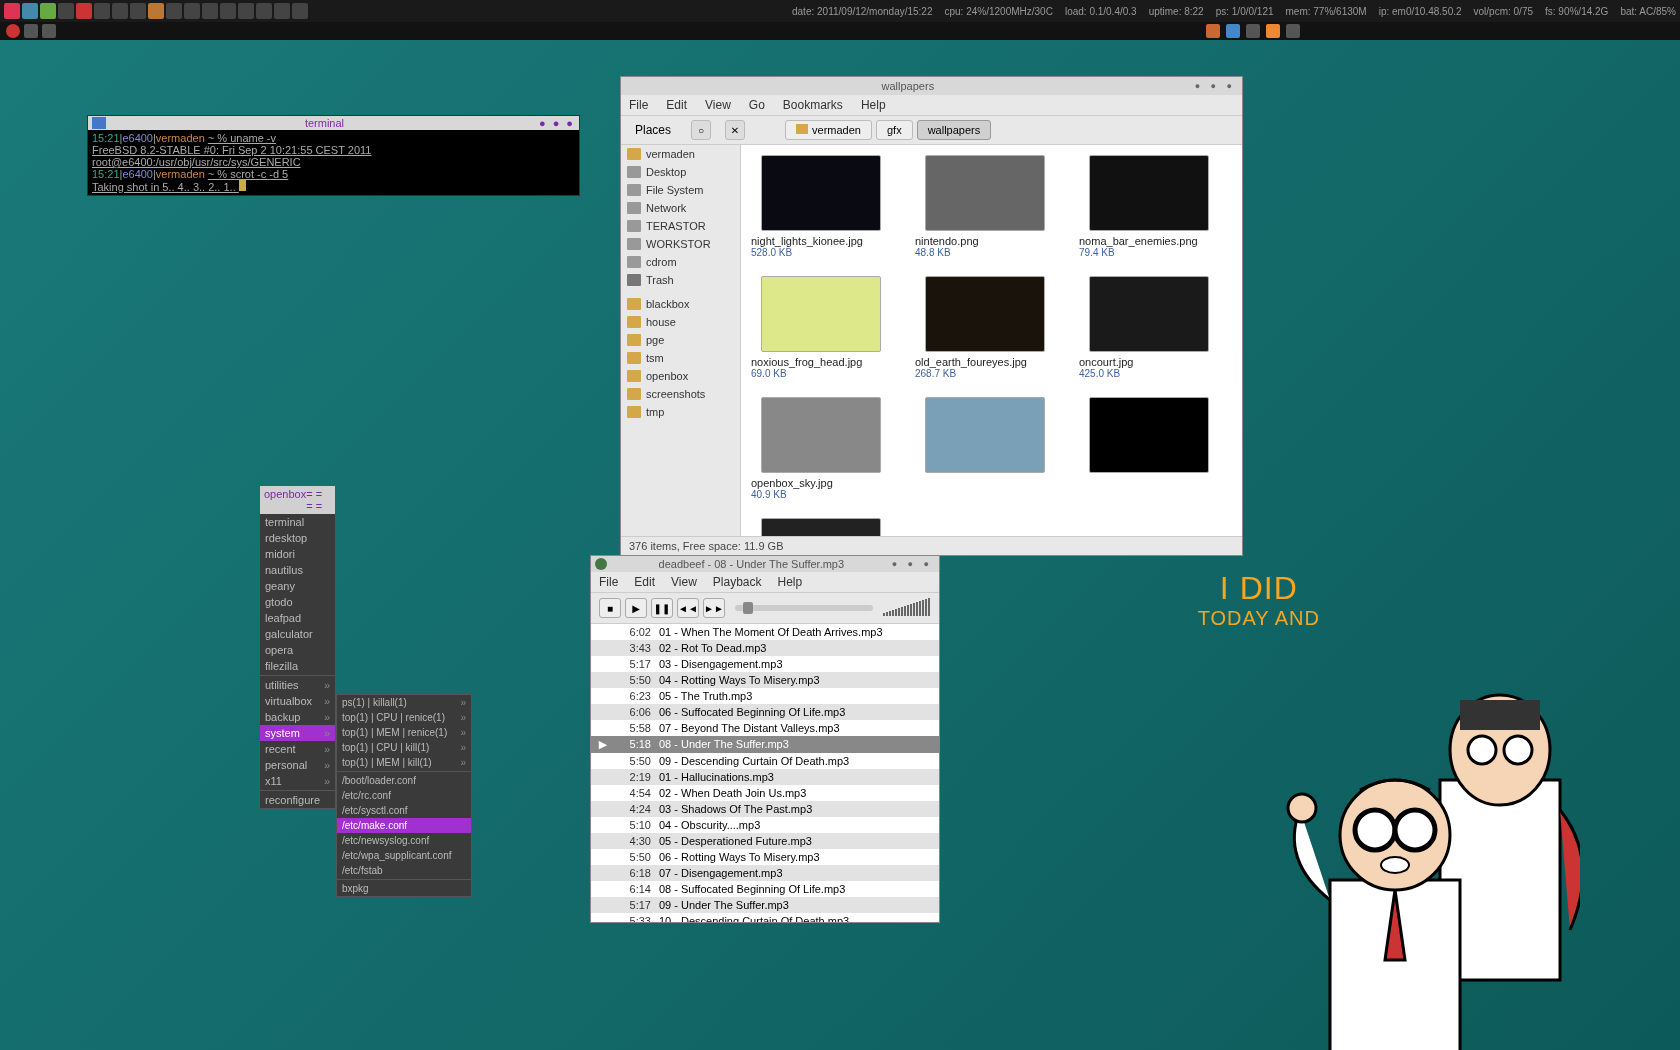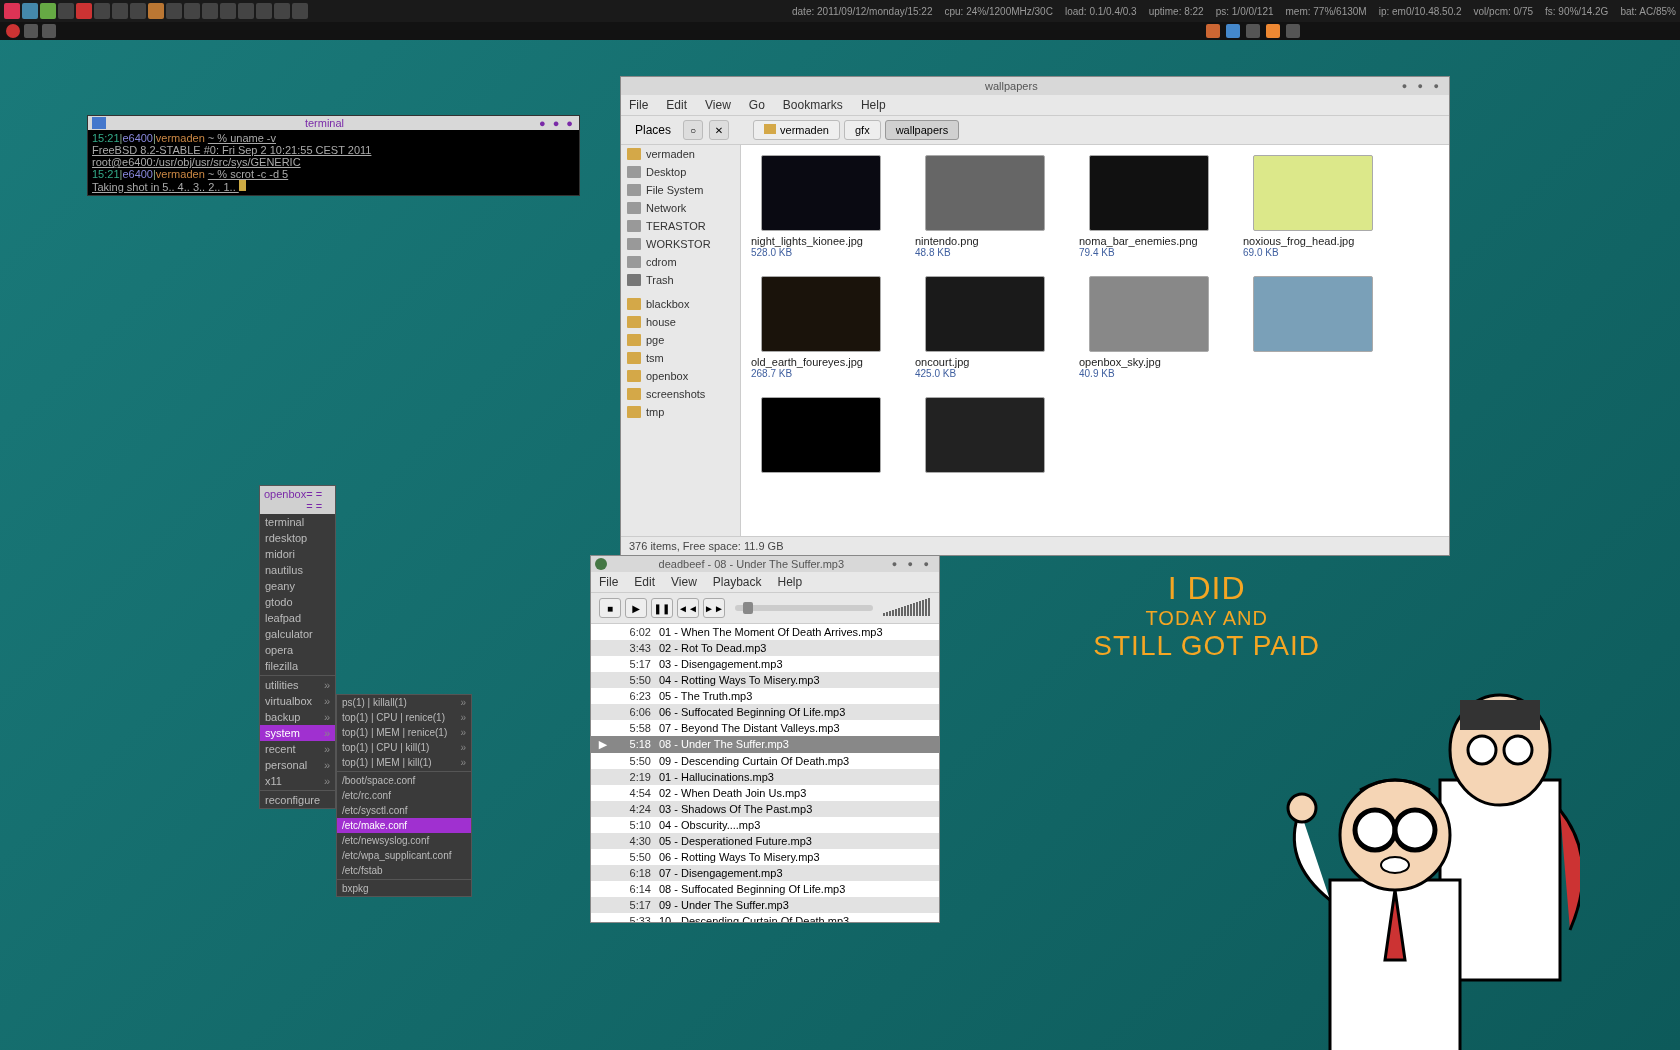--- a/index.html
+++ b/index.html
@@ -42,27 +42,27 @@
 .obmenu-title { background: #d0d0d0; color: #7a2aa8; padding: 2px 4px; font-size: 11px; display:flex; justify-content:space-between;}
 .obmenu-sep { height: 1px; background: #555; margin: 1px 0; }
 .obmenu-item { padding: 2px 5px; cursor: pointer; display: flex; justify-content: space-between; }
 .obmenu-item.sel { background: #a030d0; color: #fff; }
 .obmenu-item .arrow { color: #888; }
 
 .obsubmenu { position: absolute; left: 336px; top: 694px; width: 136px; background: #3a3a3a; color: #bbb; font-size: 11px; border: 1px solid #555; font-family: monospace; }
 .obsubmenu .obmenu-item { font-family: monospace; font-size: 10px; }
 
 
-.fm { position: absolute; left: 620px; top: 76px; width: 830px; height: 480px; background: #5eead4; border: 1px solid #888; display: flex; flex-direction: column; }
+.fm { position: absolute; left: 620px; top: 76px; width: 623px; height: 480px; background: #5eead4; border: 1px solid #888; display: flex; flex-direction: column; }
 .fm-title { background: #d8d8d8; text-align: center; font-size: 11px; padding: 3px 0; color: #555; display: flex; align-items: center; }
 .fm-title .ttext { flex: 1; }
 .fm-title .wdots { margin-right: 6px; letter-spacing: 4px; color: #666; font-size: 9px;}
 .fm-menubar { background: #e8e8e8; padding: 3px 8px; font-size: 12px; color: #333; display: flex; gap: 18px; border-bottom: 1px solid #ccc; }
 .fm-menubar span { cursor: pointer; }
-.fm-toolbar { background: #e8e8e8; padding: 4px 8px; display: flex; align-items: center; gap: 6px; border-bottom: 1px solid #ccc; font-size: 12px; }
+.fm-toolbar { background: #e8e8e8; padding: 4px 8px; display: flex; align-items: center; gap: 14px; border-bottom: 1px solid #ccc; font-size: 12px; }
 .fm-toolbar .places { padding: 2px 6px; }
 .fm-toolbar .navbtn { width: 20px; height: 20px; background: #ddd; border: 1px solid #bbb; border-radius: 3px; cursor: pointer; display:flex; align-items:center; justify-content:center; font-size:10px;}
 .fm-toolbar .pathbtn { padding: 3px 10px; background: #eee; border: 1px solid #bbb; border-radius: 3px; cursor: pointer; font-size: 11px; }
 .fm-toolbar .pathbtn.active { background: #d0d0d0; border-color: #999; }
 .fm-body { flex: 1; display: flex; overflow: hidden; }
 .fm-sidebar { width: 120px; background: #e8e8e8; border-right: 1px solid #ccc; font-size: 11px; overflow-y: auto; }
 .fm-side-item { padding: 3px 6px; display: flex; align-items: center; gap: 5px; cursor: pointer; color: #333; }
 .fm-side-icon { width: 14px; height: 12px; background: #d4a848; border-radius: 1px; }
 .fm-side-icon.drive { background: #999; }
 .fm-side-icon.trash { background: #777; }
@@ -142,21 +142,20 @@
     <div class="topbar2-icon" style="background:#48c;"></div>
     <div class="topbar2-icon"></div>
     <div class="topbar2-icon" style="background:#e83;"></div>
     <div class="topbar2-icon"></div>
   </div>
 </div>
 
 <div class="wallpaper-text">
   <div class="l1">I DID</div>
   <div class="l3">TODAY AND</div>
-  <div class="l4">STILL GOT PAID</div>
 </div>
 <div class="cartoon">
 <svg viewBox="0 0 320 420">
 
   <g>
     <rect x="180" y="150" width="120" height="200" fill="#fff" stroke="#000" stroke-width="3"></rect>
     <path d="M 300 180 Q 340 230 310 300" fill="#c33" stroke="#000" stroke-width="3"></path>
     <ellipse cx="240" cy="120" rx="50" ry="55" fill="#f5d5b5" stroke="#000" stroke-width="3"></ellipse>
     <rect x="200" y="70" width="80" height="30" fill="#333"></rect>
     <circle cx="222" cy="120" r="14" fill="#fff" stroke="#000" stroke-width="3"></circle>
@@ -286,21 +285,21 @@
         <span class="arrow">»</span>
       </div>
       <div class="obmenu-item">
         <span>top(1) | MEM | kill(1)</span>
         <span class="arrow">»</span>
       </div>
     </div>
   <div class="obmenu-sep"></div>
   <div id="obsub-confs">
       <div class="obmenu-item">
-        <span>/boot/space.conf</span>
+        <span>/boot/loader.conf</span>
       </div>
       <div class="obmenu-item">
         <span>/etc/rc.conf</span>
       </div>
       <div class="obmenu-item">
         <span>/etc/sysctl.conf</span>
       </div>
     </div>
   <div class="obmenu-item sel">
       <span>/etc/make.conf</span>

